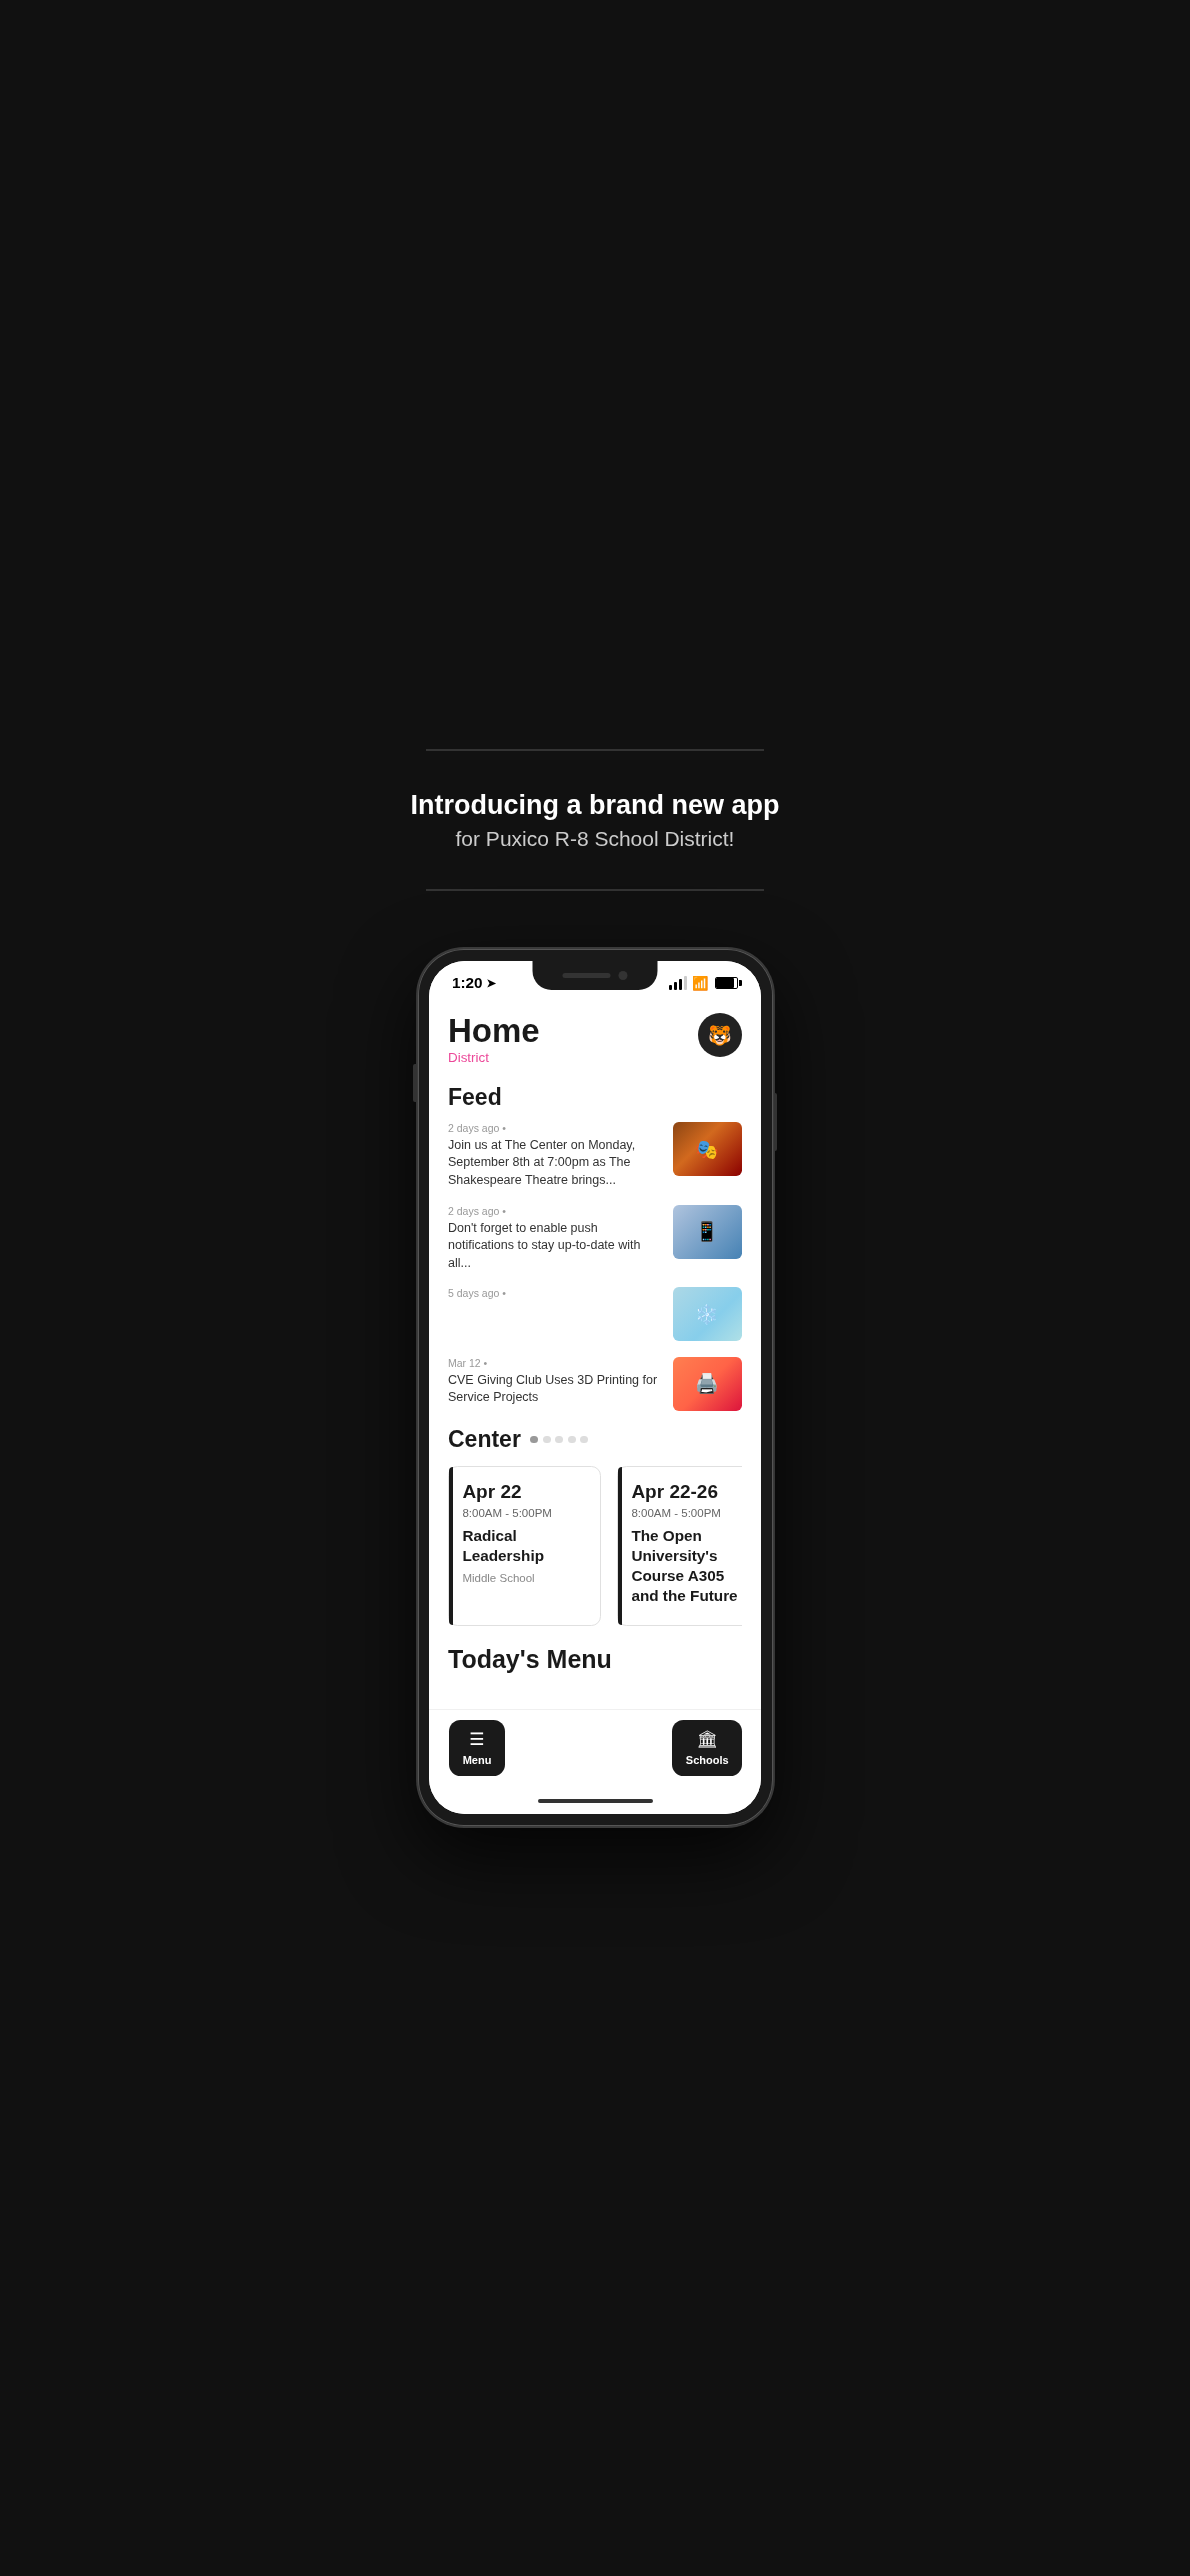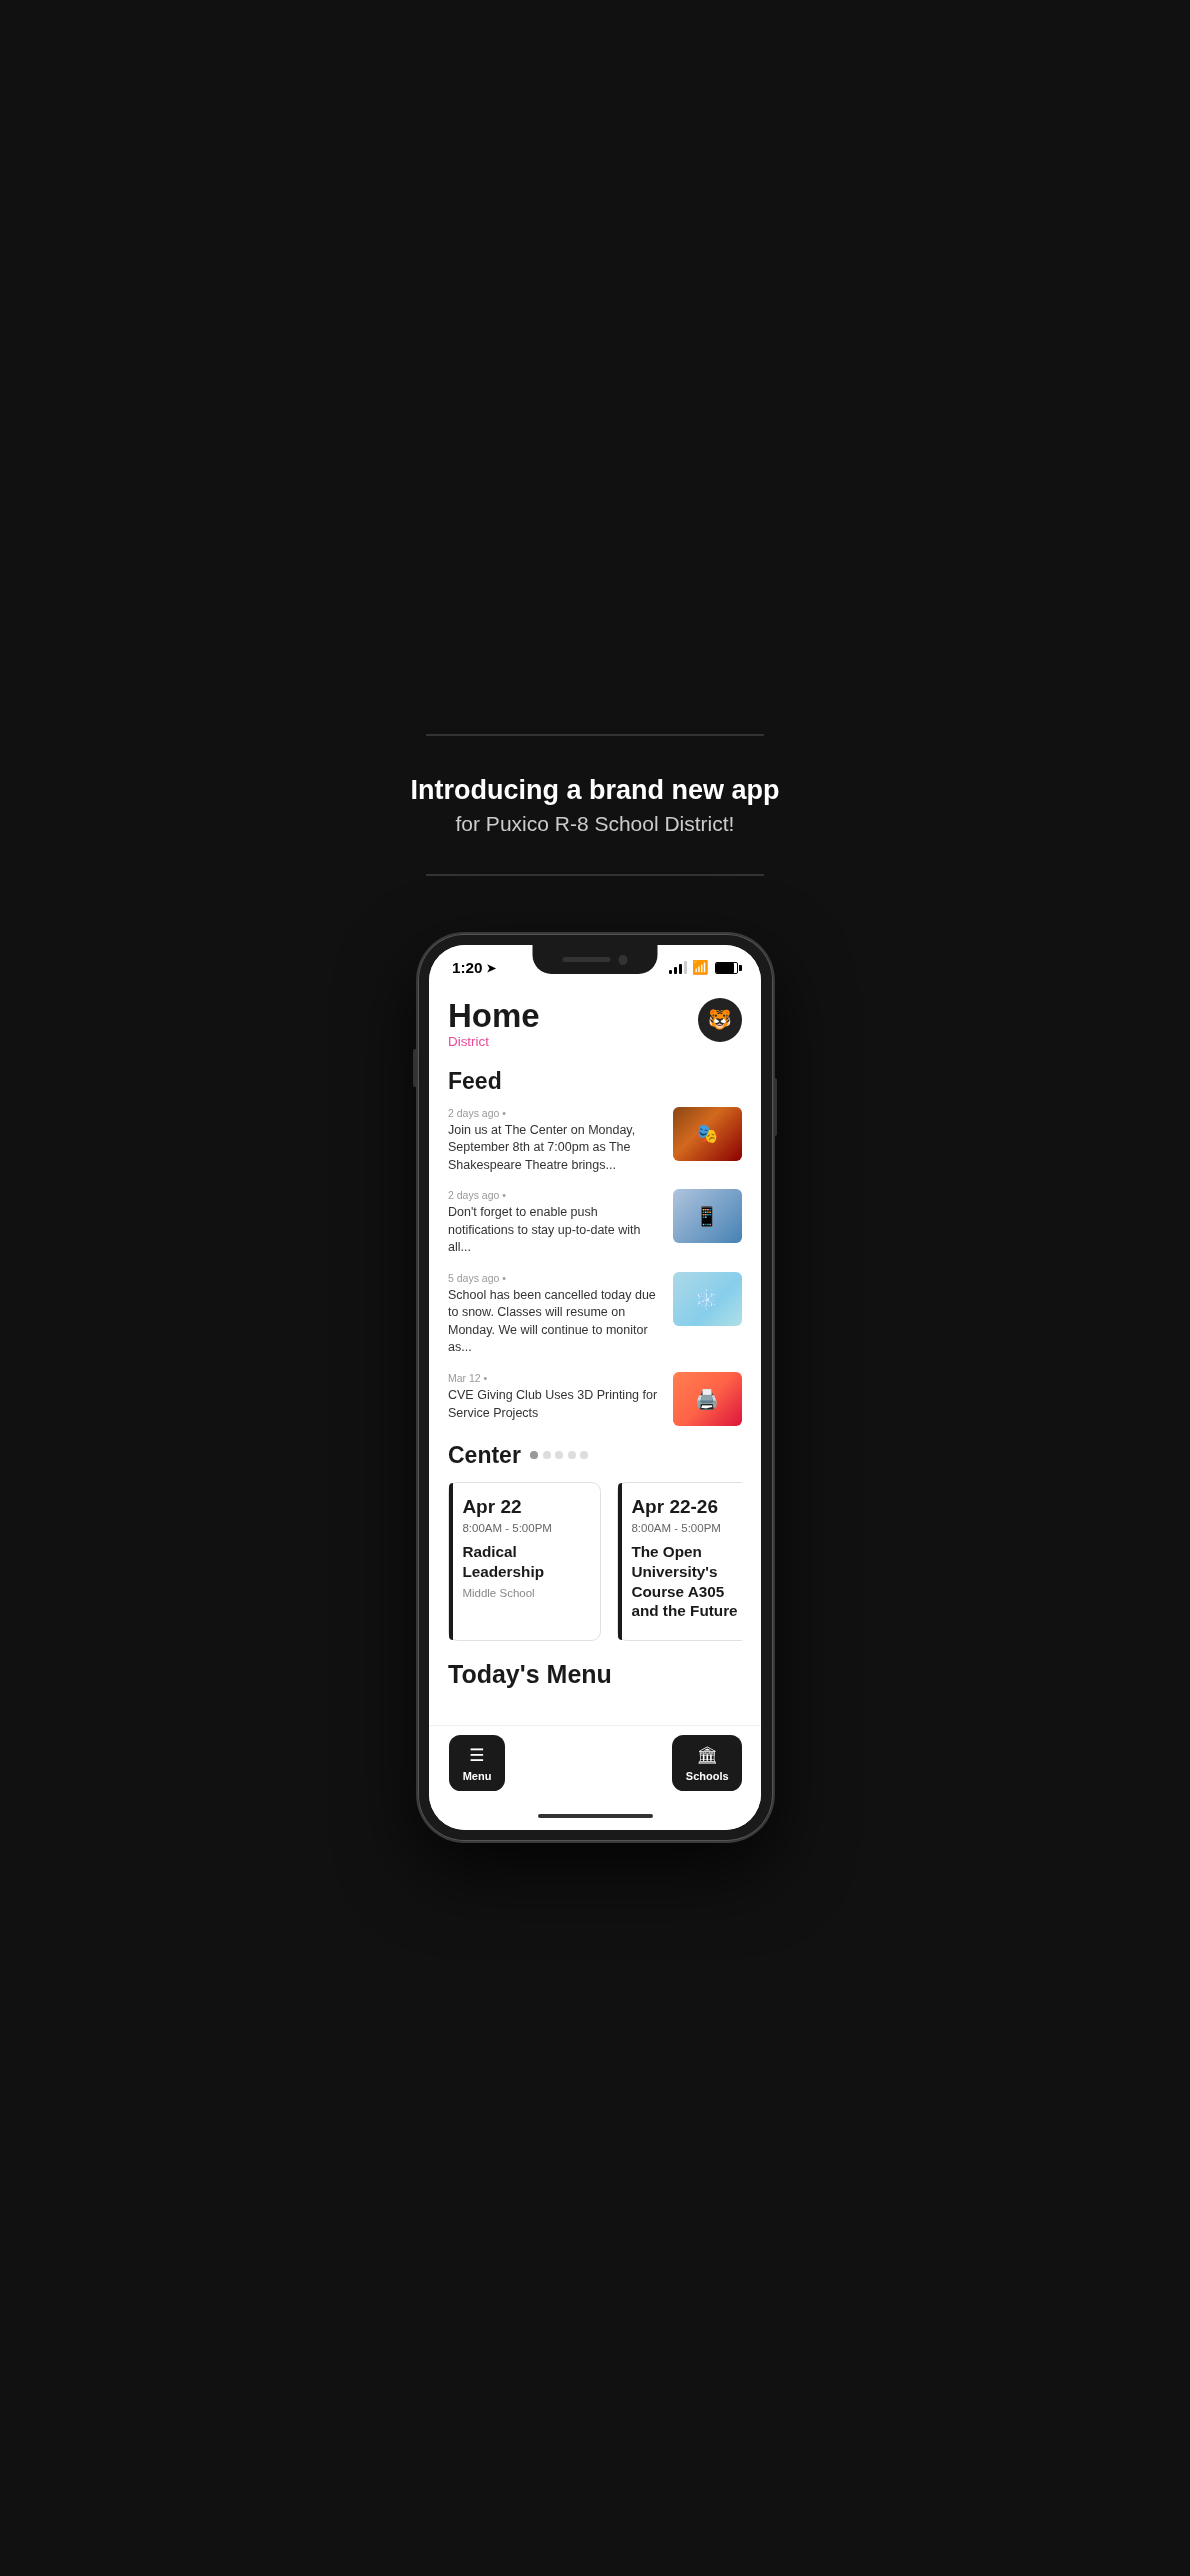--- a/index.html
+++ b/index.html
@@ -551,21 +551,20 @@
             </div>
             <div class="thumb-phone">📱</div>
           </div>
 
           <div class="feed-item">
             <div class="feed-text">
               <div class="feed-time">
                 <span>5 days ago</span>
                 <span>•</span>
               </div>
-              <div class="feed-body">School has been cancelled today due to snow. Classes will resume on Monday. We will continue to monitor as...</div>
             </div>
             <div class="thumb-snow">❄️</div>
           </div>
 
           <div class="feed-item">
             <div class="feed-text">
               <div class="feed-time">
                 <span>Mar 12</span>
                 <span>•</span>
               </div>

